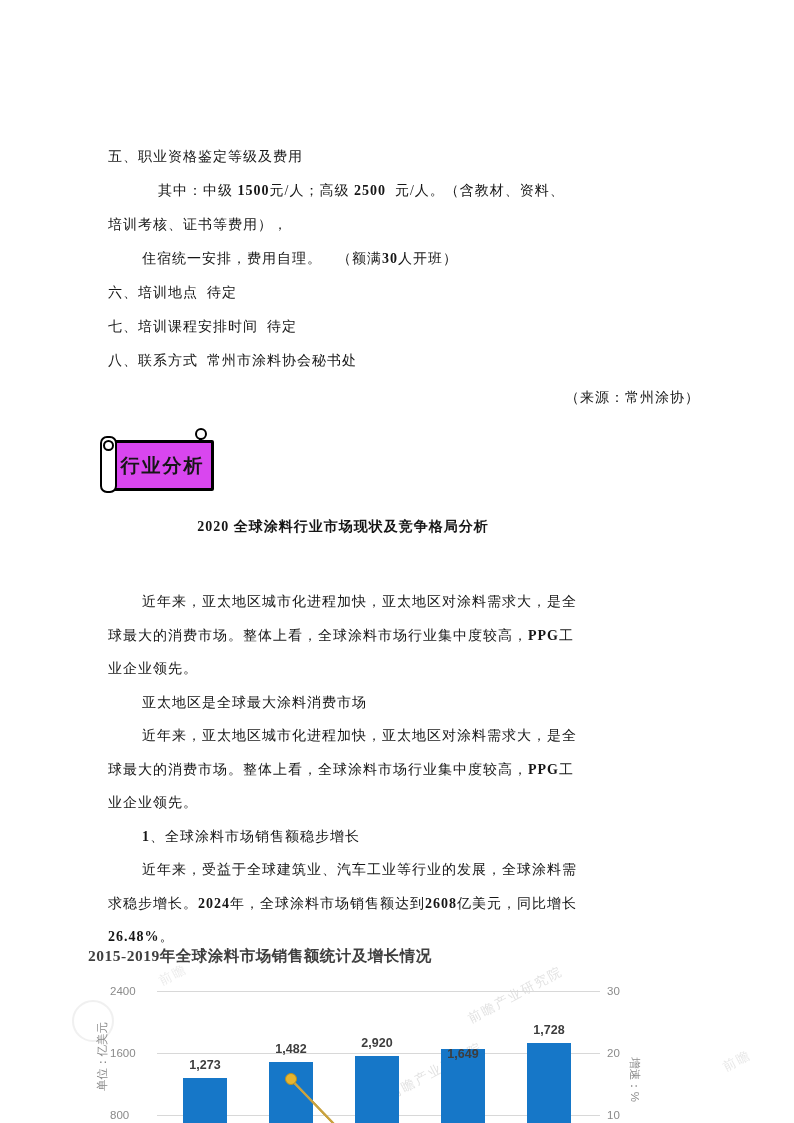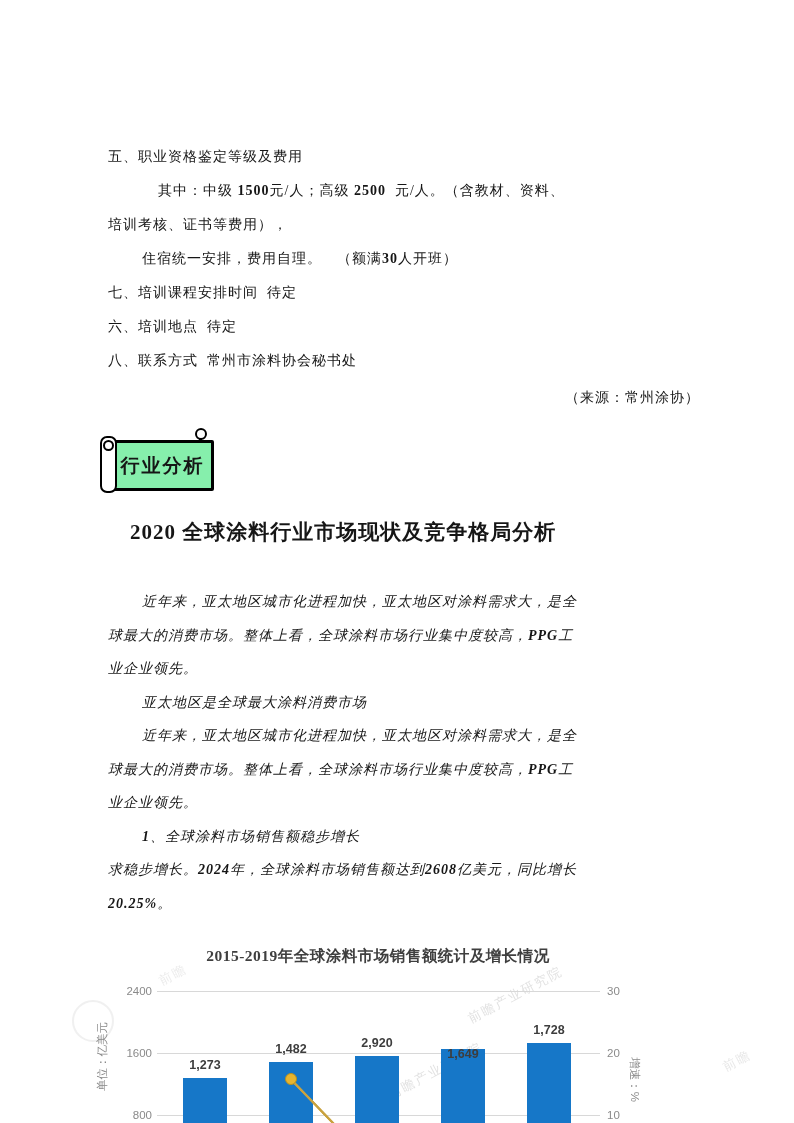--- a/index.html
+++ b/index.html
@@ -12,44 +12,44 @@
   .ind-2{padding-left:34px;}
   .ind-3{padding-left:50px;}
   .src-line{text-align:right;margin-top:3px;}
 
   
   .badge{position:absolute;left:100px;top:428px;width:115px;height:64px;}
   .badge-roll{position:absolute;left:0;top:8px;width:13px;height:53px;background:#fff;
               border:2px solid #000;border-radius:7px;z-index:2;}
   .badge-roll-knob{position:absolute;left:1px;top:2px;width:7px;height:7px;background:#fff;
               border:2px solid #000;border-radius:50%;z-index:3;}
-  .badge-body{position:absolute;left:11px;top:12px;width:97px;height:45px;background:#86efac;
+  .badge-body{position:absolute;left:11px;top:12px;width:97px;height:45px;background:#d946ef;
               border:3px solid #000;border-radius:2px;z-index:1;
               display:flex;align-items:center;justify-content:center;}
   .badge-knob{position:absolute;left:95px;top:0px;width:8px;height:8px;background:#fff;
               border:2px solid #000;border-radius:50%;z-index:3;}
   .badge-knob-neck{position:absolute;left:99px;top:8px;width:3px;height:6px;background:#000;z-index:0;}
   .badge-label{font-size:19px;font-weight:bold;letter-spacing:2px;font-family:"Liberation Sans","DejaVu Sans",sans-serif;}
 
   
   .article-title{position:absolute;left:0;top:518px;width:686px;text-align:center;
-                 font-size:21px;font-weight:bold;letter-spacing:1px;}
-  .article{position:absolute;left:108px;top:585px;width:594px;font-style:italic;}
+                 font-size:14px;font-weight:bold;letter-spacing:1px;}
+  .article{position:absolute;left:108px;top:585px;width:594px;}
   .article .doc-line{line-height:33.5px;}
 
   
   .chart{position:absolute;left:88px;top:944px;width:620px;height:179px;
          font-family:"Liberation Sans","DejaVu Sans",sans-serif;}
   .chart-title{position:absolute;left:0;top:2px;width:620px;padding-right:40px;box-sizing:border-box;
-               text-align:center;font-size:15.5px;font-weight:bold;color:#3f3f3f;
+               text-align:left;font-size:15.5px;font-weight:bold;color:#3f3f3f;
                font-family:"Liberation Serif","DejaVu Serif",serif;letter-spacing:0.5px;}
   .gridline{position:absolute;left:69px;width:443px;height:0;border-top:1px solid #d8d8d8;}
   .gl-2400{top:47px;} .gl-1600{top:109px;} .gl-800{top:171px;}
   .tick{position:absolute;font-size:11.5px;color:#8a8a8a;line-height:14px;}
-  .tick-left{left:22px;width:42px;text-align:right;}
+  .tick-left{left:22px;width:42px;text-align:left;}
   .tick-right{left:519px;width:34px;text-align:left;}
   .tk-r1{top:40px;} .tk-r2{top:102px;} .tk-r3{top:164px;}
   .y-label-left{position:absolute;left:-30px;top:105px;width:88px;text-align:center;
                 font-size:11.5px;color:#8a8a8a;transform:rotate(-90deg);}
   .y-label-right{position:absolute;left:510px;top:128px;width:72px;text-align:center;
                  font-size:11.5px;color:#8a8a8a;transform:rotate(90deg);}
   .bar{position:absolute;width:44px;background:#1677c8;}
   .bar-1{left:95px;} .bar-2{left:181px;} .bar-3{left:267px;} .bar-4{left:353px;} .bar-5{left:439px;}
   .bar-label{position:absolute;width:60px;text-align:center;font-size:12.5px;font-weight:bold;color:#3d3d3d;}
   .bl-1{left:87px;} .bl-2{left:173px;} .bl-3{left:259px;} .bl-4{left:345px;} .bl-5{left:431px;}
@@ -68,22 +68,22 @@
 </head>
 <body>
 
 <div class="page">
 
   <div class="doc">
     <div class="doc-line">五、职业资格鉴定等级及费用</div>
     <div class="doc-line ind-3 autobold">其中：中级 <b>1500</b>元/人；高级 <b>2500</b>  元/人。（含教材、资料、</div>
     <div class="doc-line">培训考核、证书等费用），</div>
     <div class="doc-line ind-2 autobold">住宿统一安排，费用自理。　（额满<b>30</b>人开班）</div>
+    <div class="doc-line">六、培训地点  待定</div>
     <div class="doc-line">七、培训课程安排时间  待定</div>
-    <div class="doc-line">六、培训地点  待定</div>
     <div class="doc-line">八、联系方式  常州市涂料协会秘书处</div>
     <div class="doc-line src-line">（来源：常州涂协）</div>
   </div>
 
   <div class="badge">
     <div class="badge-knob-neck"></div>
     <div class="badge-roll">
       <div class="badge-roll-knob"></div>
     </div>
     <div class="badge-knob"></div>
@@ -96,22 +96,23 @@
 
   <div class="article">
     <div class="doc-line ind-2">近年来，亚太地区城市化进程加快，亚太地区对涂料需求大，是全</div>
     <div class="doc-line autobold">球最大的消费市场。整体上看，全球涂料市场行业集中度较高，<b>PPG</b>工</div>
     <div class="doc-line">业企业领先。</div>
     <div class="doc-line ind-2">亚太地区是全球最大涂料消费市场</div>
     <div class="doc-line ind-2">近年来，亚太地区城市化进程加快，亚太地区对涂料需求大，是全</div>
     <div class="doc-line autobold">球最大的消费市场。整体上看，全球涂料市场行业集中度较高，<b>PPG</b>工</div>
     <div class="doc-line">业企业领先。</div>
     <div class="doc-line ind-2 autobold"><b>1</b>、全球涂料市场销售额稳步增长</div>
+    <div class="doc-line ind-2">近年来，受益于全球建筑业、汽车工业等行业的发展，全球涂料需</div>
     <div class="doc-line autobold">求稳步增长。<b>2024</b>年，全球涂料市场销售额达到<b>2608</b>亿美元，同比增长</div>
-    <div class="doc-line autobold"><b>20.25%</b>。</div>
+    <div class="doc-line autobold"><b>26.48%</b>。</div>
   </div>
 
   <div class="chart">
     <div class="chart-title">2015-2019年全球涂料市场销售额统计及增长情况</div>
 
     <span class="wm wm3">前瞻</span>
     <span class="wm wm1">前瞻产业研究院</span>
     <span class="wm wm2">前瞻产业研究院</span>
     <div class="wm-circle"></div>
 

